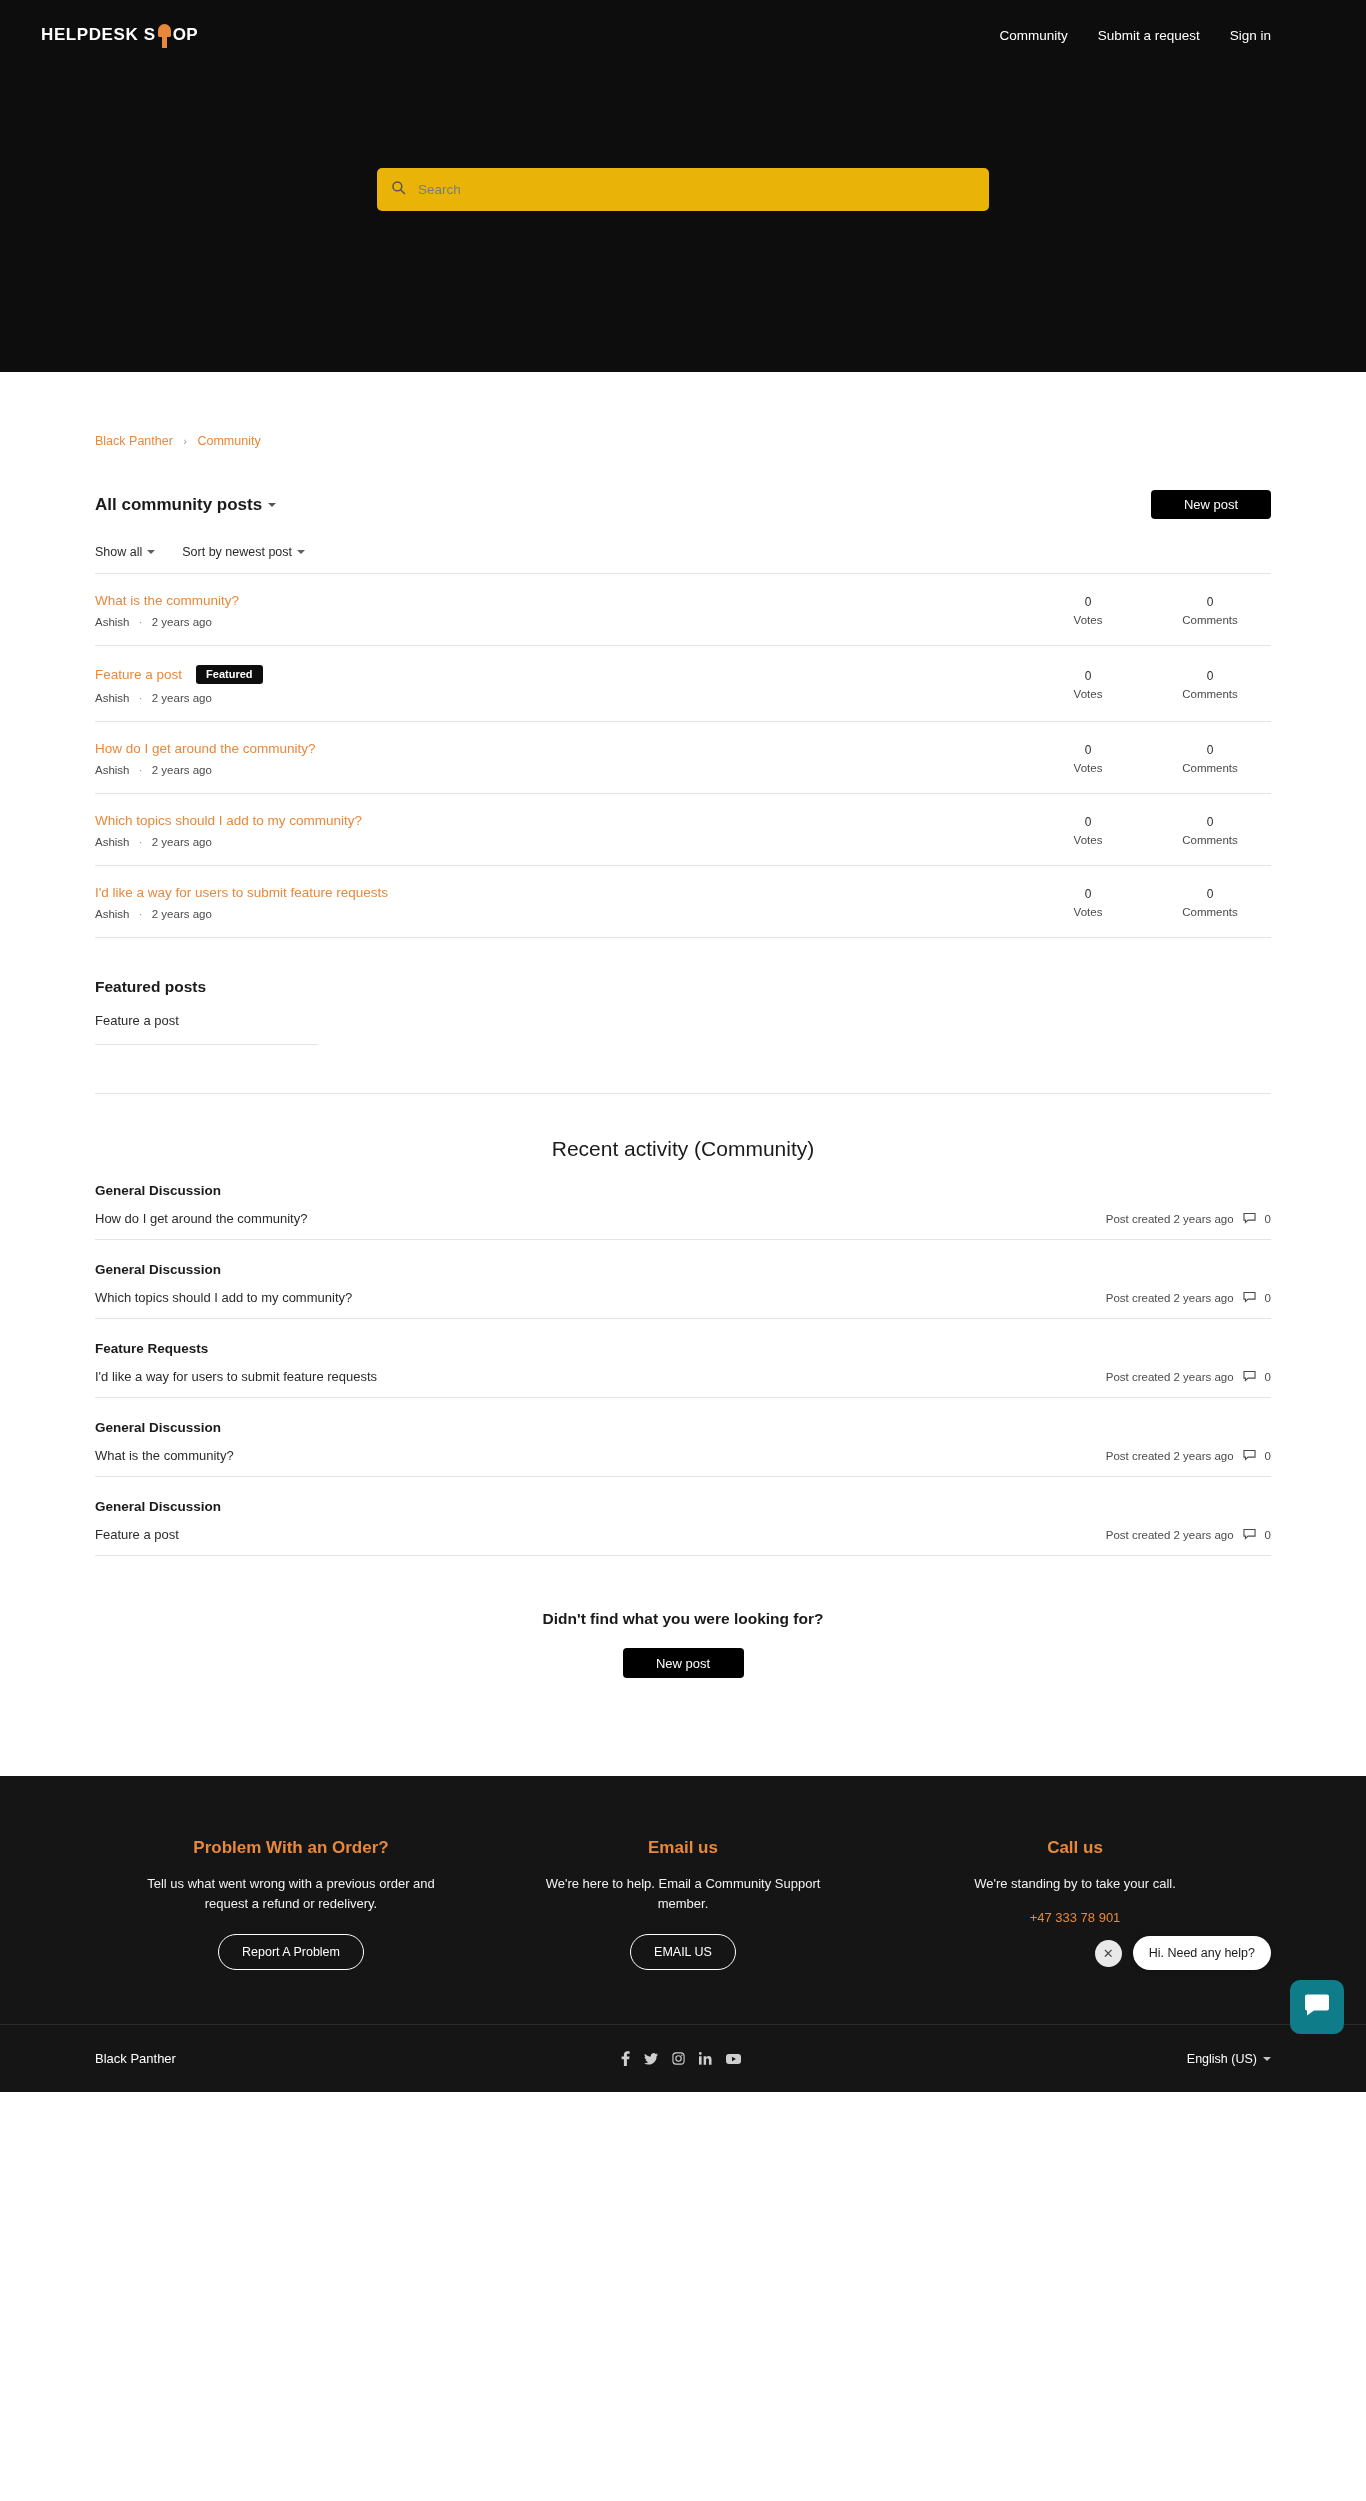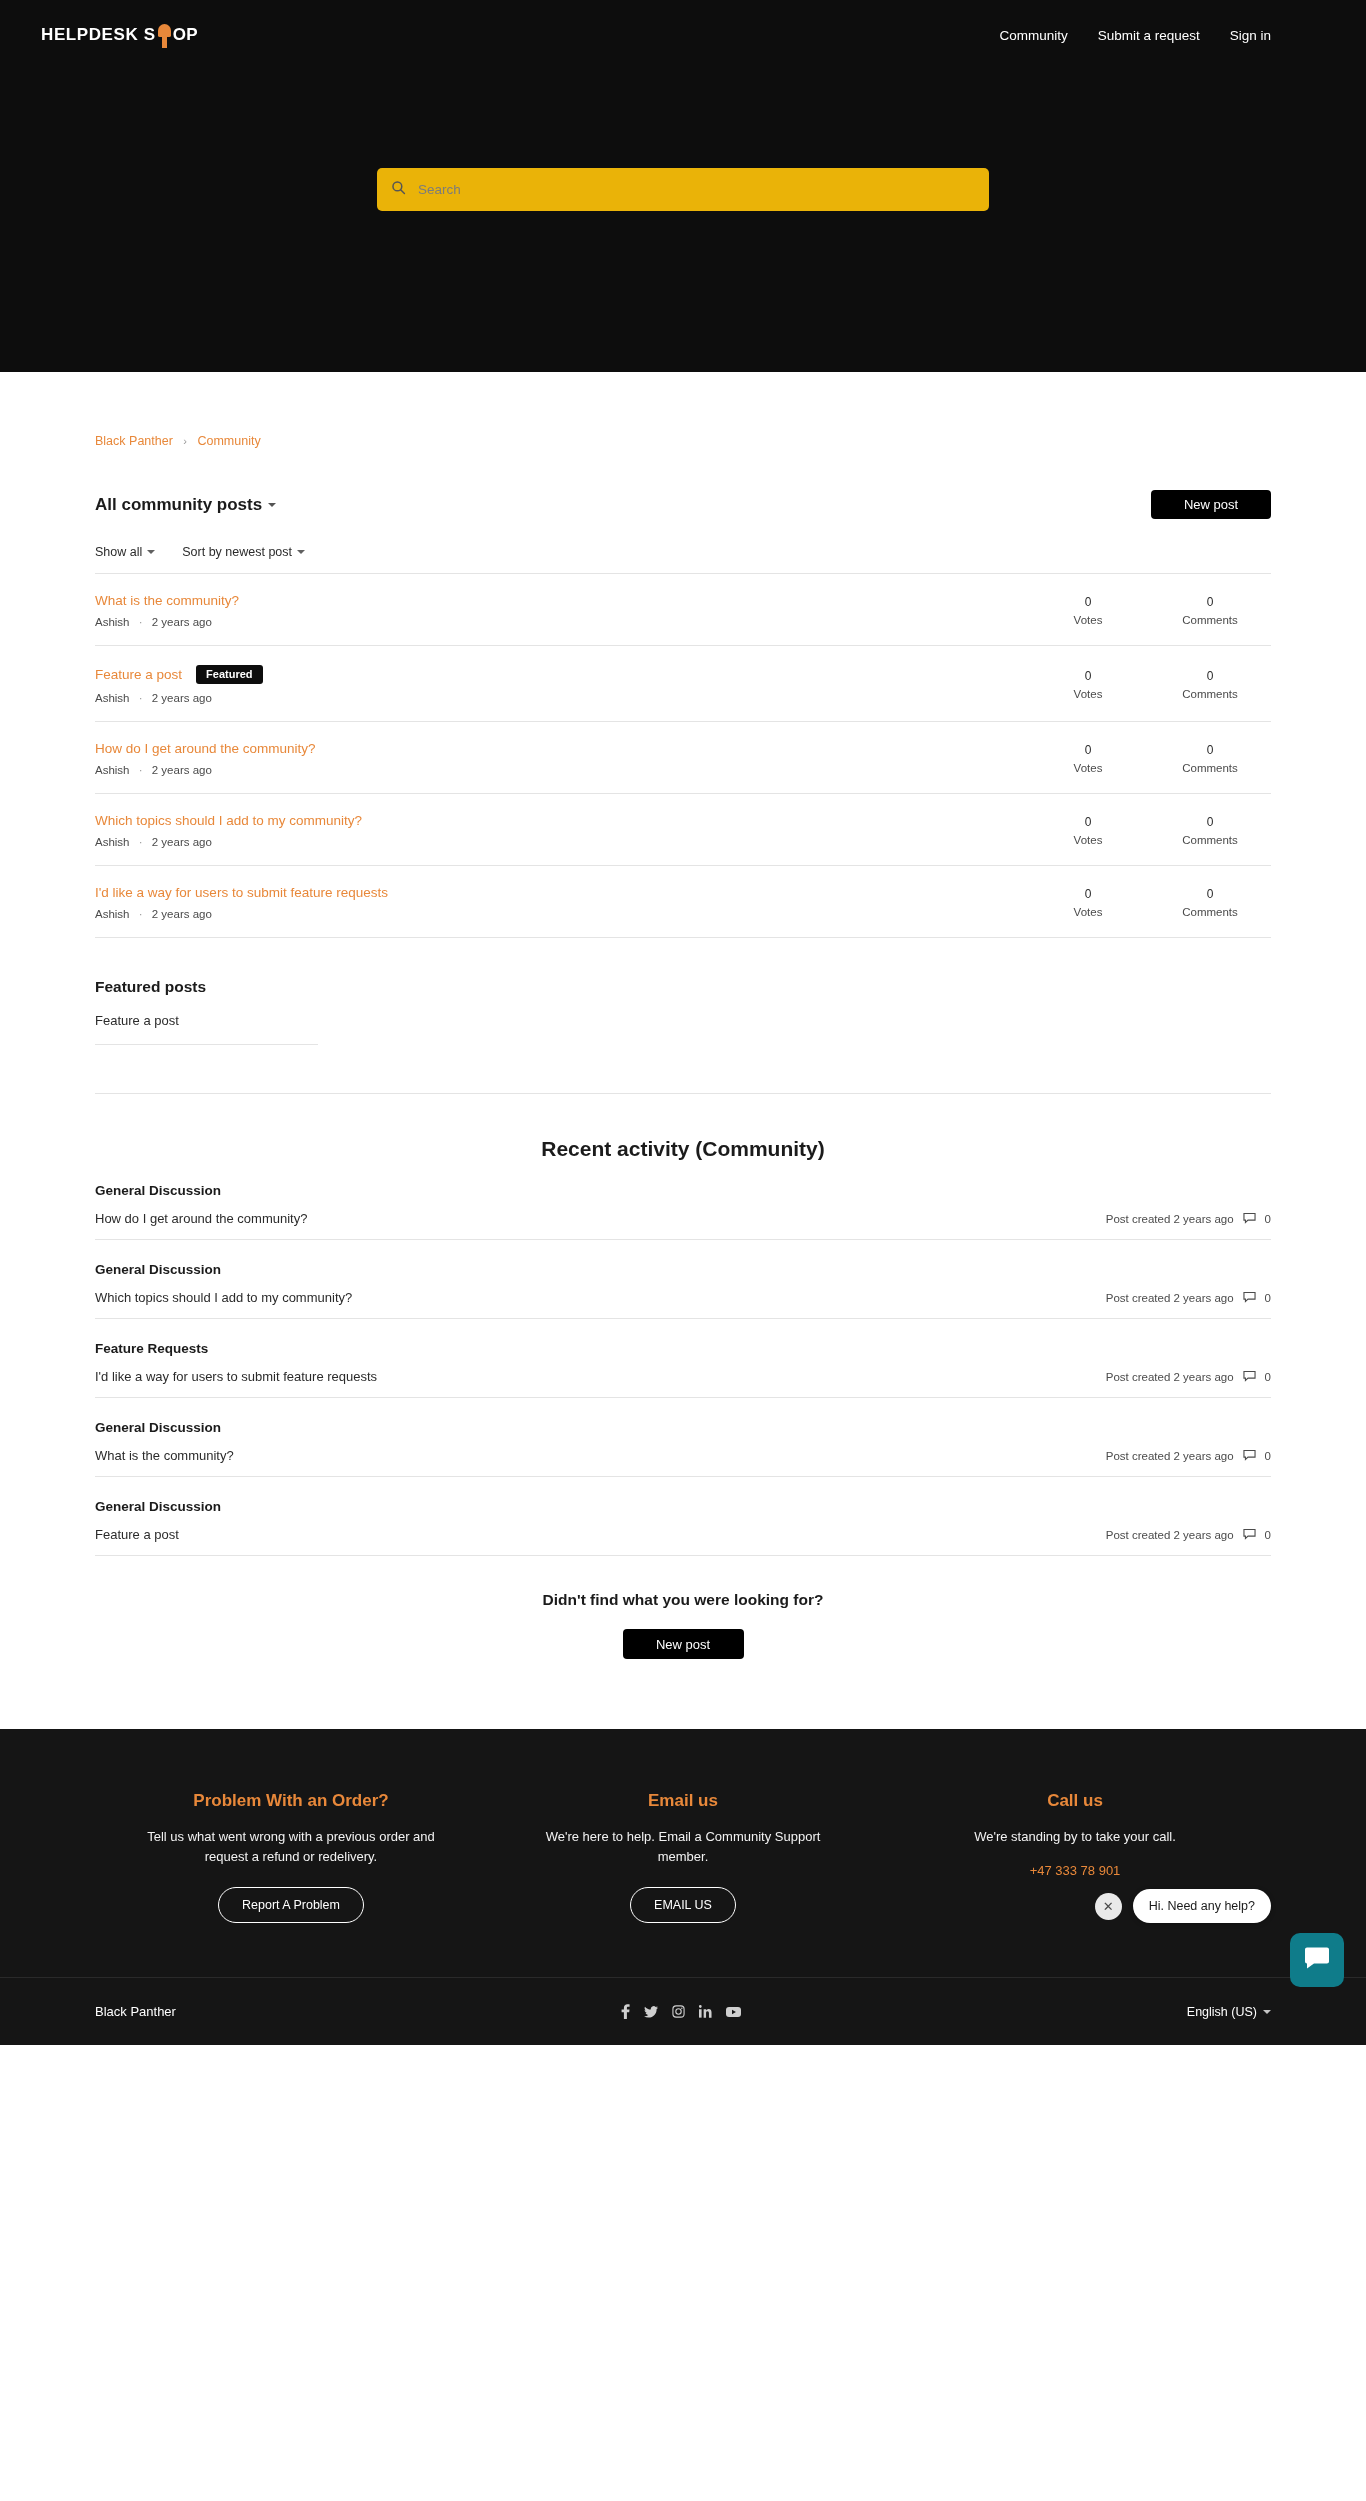--- a/index.html
+++ b/index.html
@@ -200,21 +200,21 @@
   }
 
   .section-divider {
     border-top: 1px solid #e4e4e4;
     margin-top: 48px;
   }
 
   .recent-title {
     text-align: center;
     font-size: 21px;
-    font-weight: 700;
+    font-weight: 400;
     margin-top: 43px;
   }
   .activity-list { margin-top: 22px; }
   .activity {
     border-bottom: 1px solid #e4e4e4;
     padding-bottom: 13px;
     margin-top: 22px;
   }
   .activity:first-child { margin-top: 0; }
   .activity-cat {
@@ -233,22 +233,22 @@
     display: flex;
     align-items: center;
     gap: 9px;
     font-size: 11.5px;
     color: #4b4b4b;
   }
   .comment-icon { display: inline-block; }
 
   .cta {
     text-align: center;
-    margin-top: 35px;
-    padding-bottom: 70px;
+    margin-top: 54px;
+    padding-bottom: 98px;
   }
   .cta-title { font-size: 15.5px; font-weight: 700; }
   .cta .btn-black { margin-top: 20px; height: 30px; min-width: 121px; }
 
   
   .footer {
     background: #151515;
     color: #ffffff;
   }
   .footer-cols {

